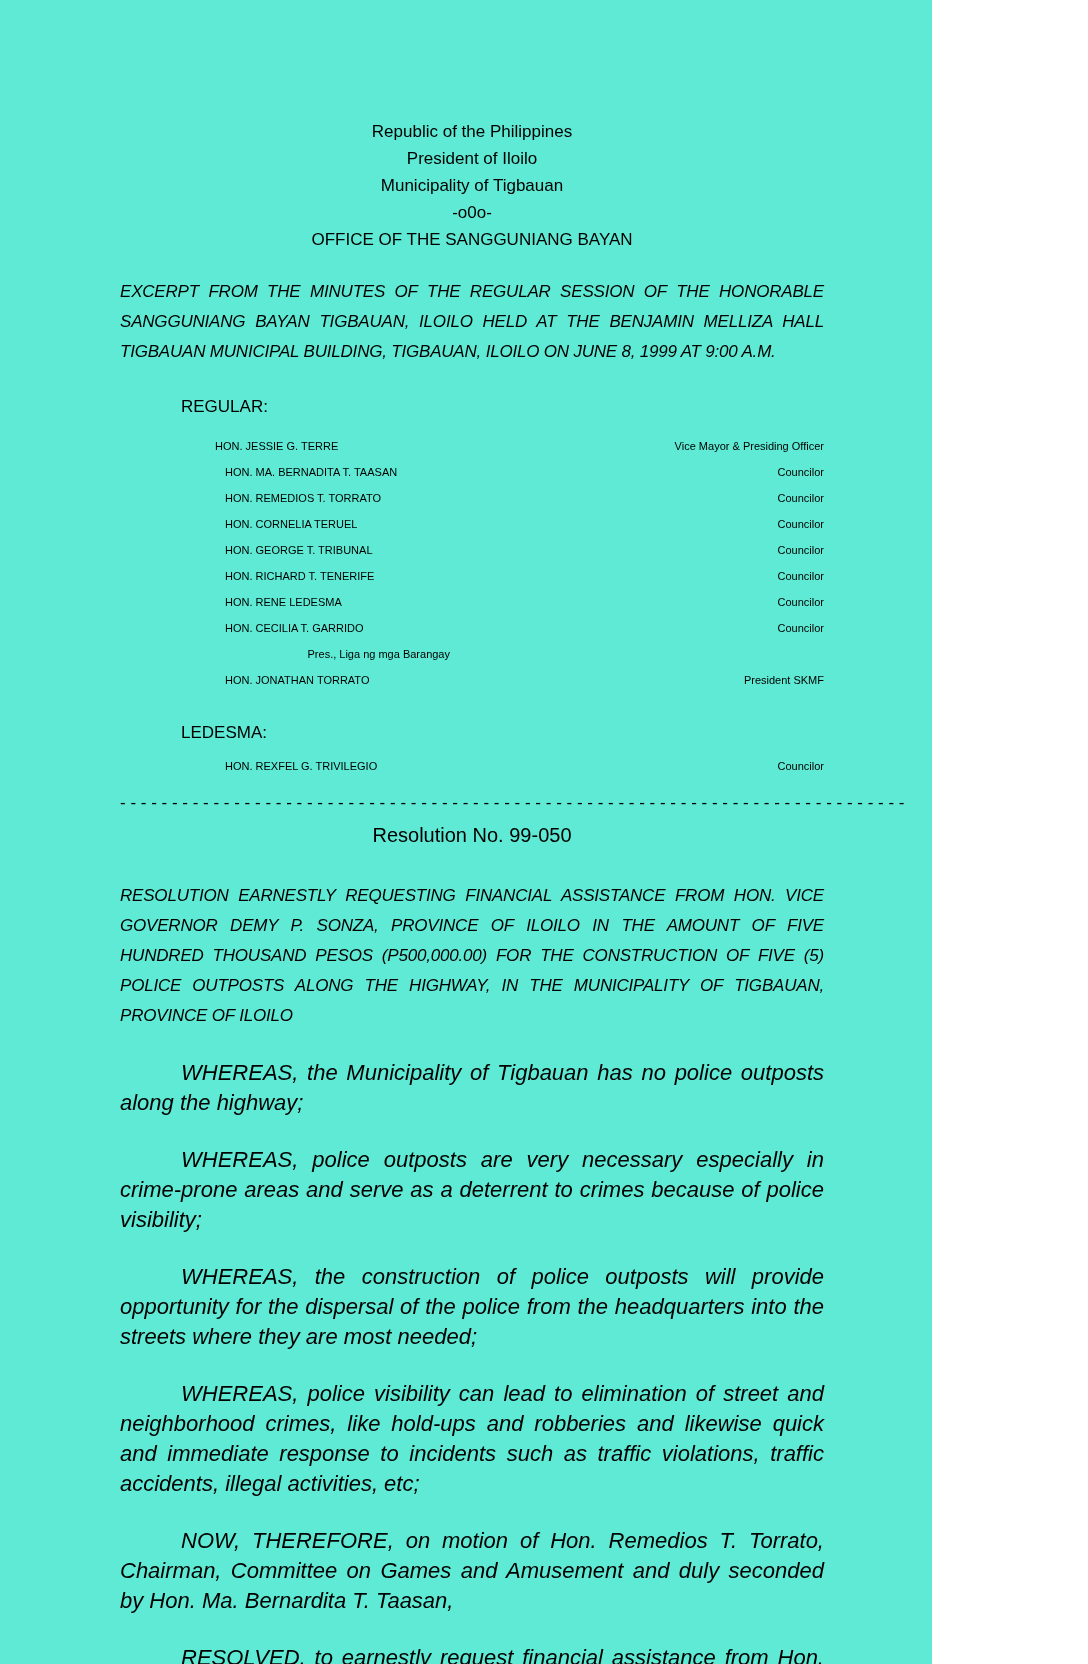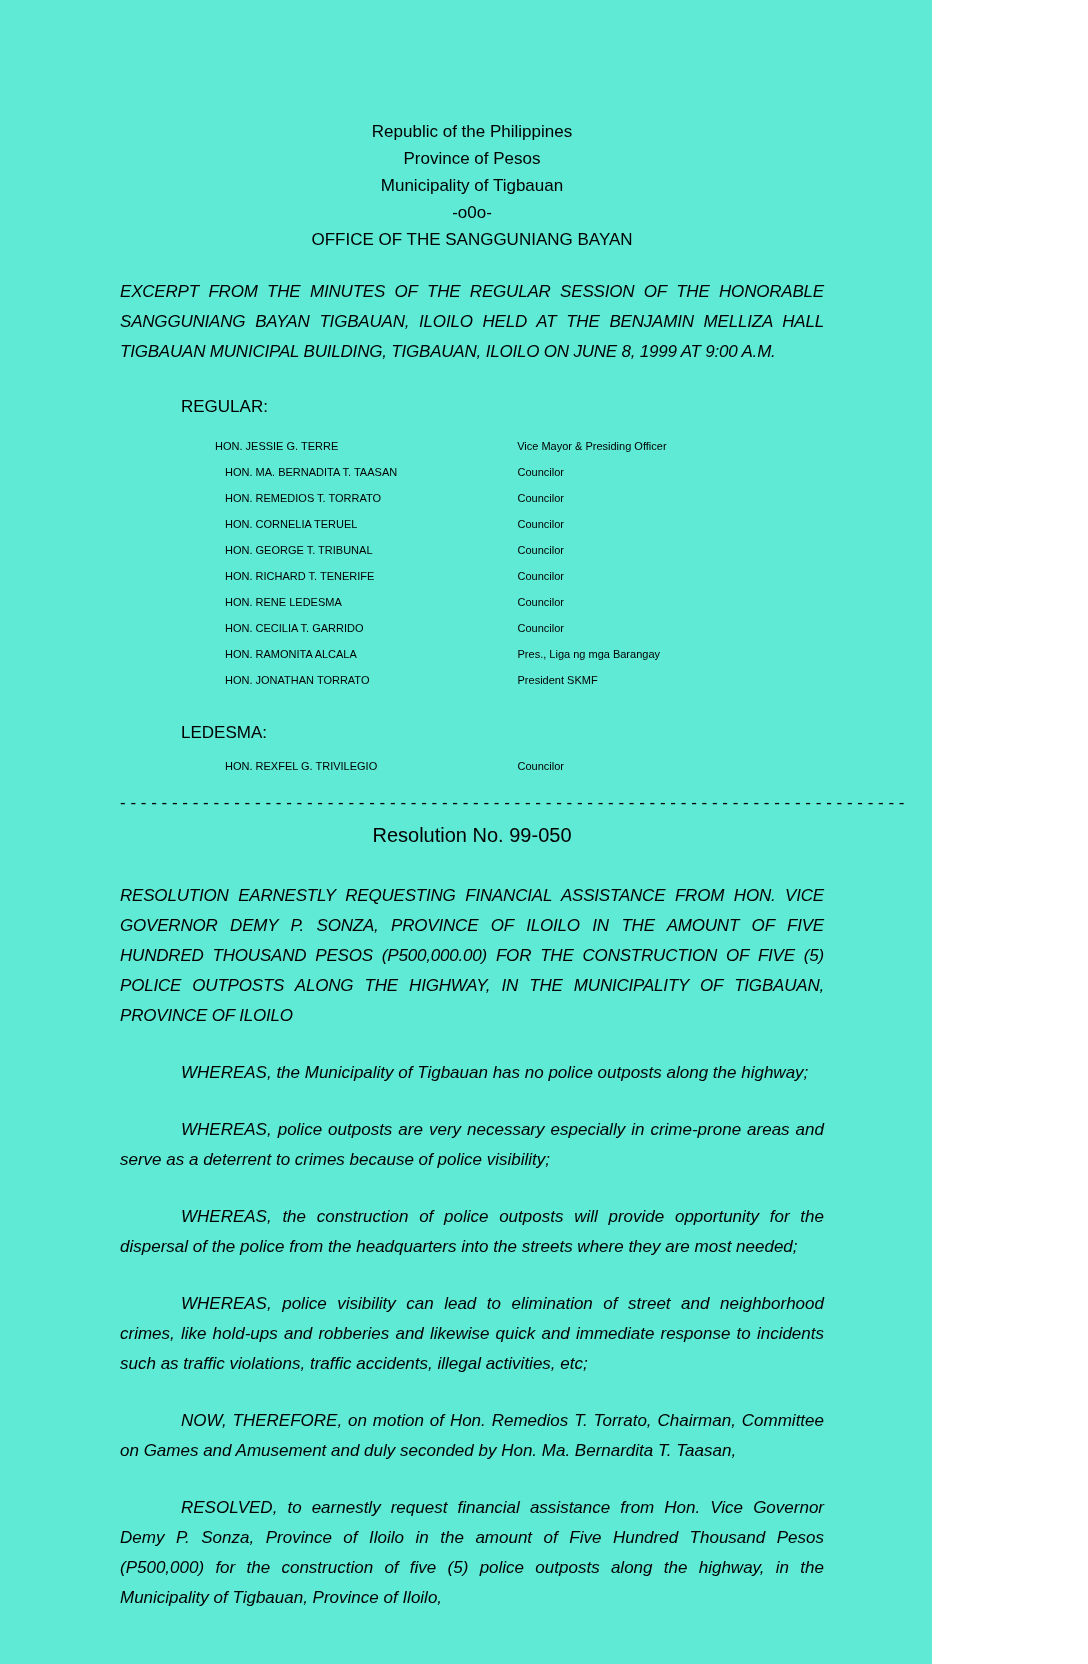--- a/index.html
+++ b/index.html
@@ -43,54 +43,54 @@
   .att-row { display: flex; }
   .att-name {
     width: 420px;
     padding-left: 105px;
     box-sizing: border-box;
     white-space: nowrap;
   }
   .att-row.first .att-name { padding-left: 95px; }
   .att-role {
     width: 330px;
-    text-align: left;
+    text-align: right;
     white-space: nowrap;
   }
   .absent-list { margin-top: 10px; }
   .divider {
     margin-top: 12px;
     font-size: 17px;
     line-height: 24px;
     white-space: nowrap;
     overflow: hidden;
     width: 784px;
   }
   .res-no {
     text-align: center;
     font-size: 20px;
     line-height: 24px;
     margin-top: 8px;
   }
   .res-title { margin-top: 34px; }
   .body-p {
-    font-size: 17px;
+    font-size: 22px;
     line-height: 30px;
     margin-top: 27px;
   }
   .indent { text-indent: 61px; }
 </style>
 </head>
 <body>
 
 <div class="page">
 
   <header class="doc-header">
     <div>Republic of the Philippines</div>
-    <div>Province of Pesos</div>
+    <div>President of Iloilo</div>
     <div>Municipality of Tigbauan</div>
     <div>-o0o-</div>
     <div>OFFICE OF THE SANGGUNIANG BAYAN</div>
   </header>
 
   <p class="caps just excerpt">EXCERPT FROM THE MINUTES OF THE REGULAR SESSION OF THE HONORABLE SANGGUNIANG BAYAN TIGBAUAN, ILOILO HELD AT THE BENJAMIN MELLIZA HALL TIGBAUAN MUNICIPAL BUILDING, TIGBAUAN, ILOILO  ON JUNE 8, 1999 AT 9:00 A.M.</p>
 
   <div class="section-label">REGULAR:</div>
 
   <div class="att-list">
@@ -120,21 +120,20 @@
     </div>
     <div class="att-row">
       <span class="att-name">HON. RENE LEDESMA</span>
       <span class="att-role">Councilor</span>
     </div>
     <div class="att-row">
       <span class="att-name">HON. CECILIA T. GARRIDO</span>
       <span class="att-role">Councilor</span>
     </div>
     <div class="att-row">
-      <span class="att-name">HON. RAMONITA ALCALA</span>
       <span class="att-role">Pres., Liga ng mga Barangay</span>
     </div>
     <div class="att-row">
       <span class="att-name">HON. JONATHAN TORRATO</span>
       <span class="att-role">President SKMF</span>
     </div>
   </div>
 
   <div class="section-label">LEDESMA:</div>
 

